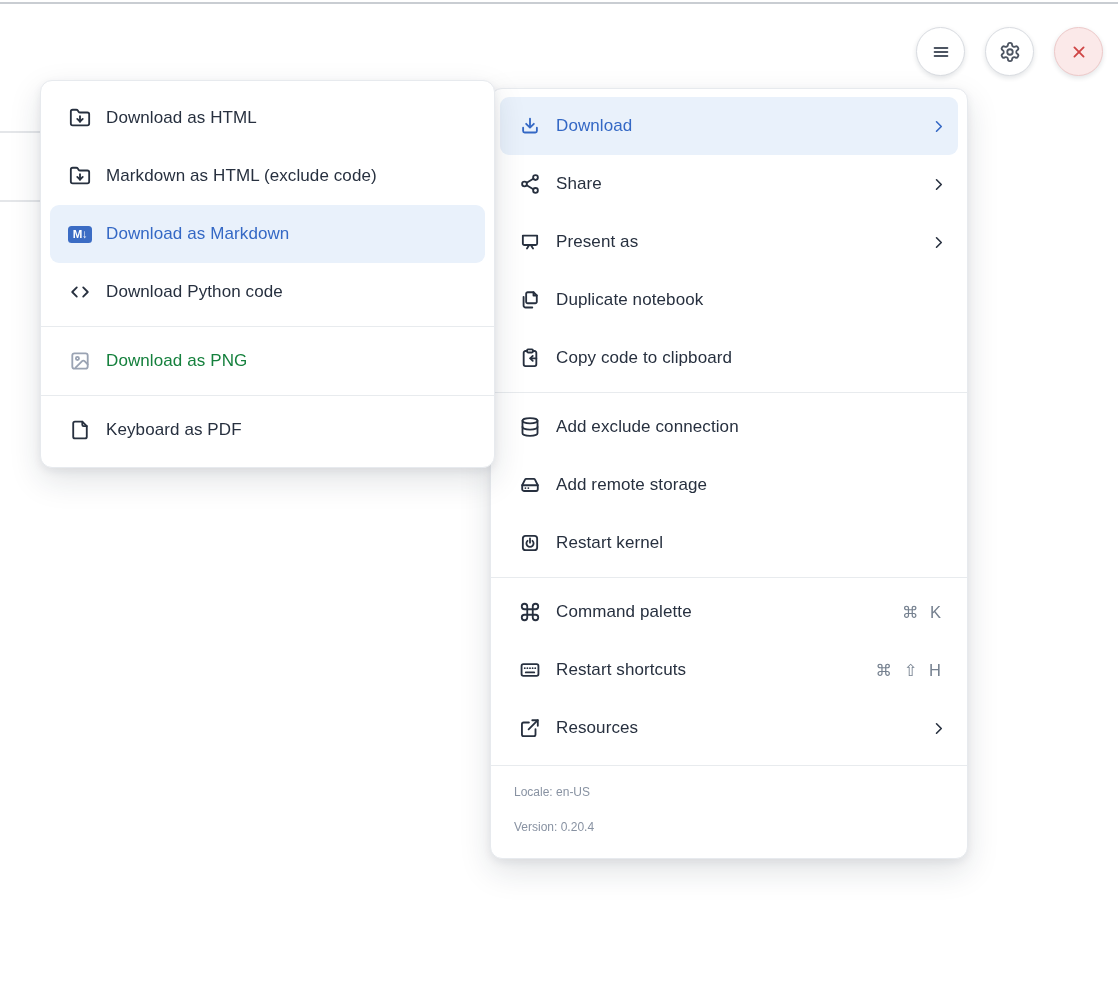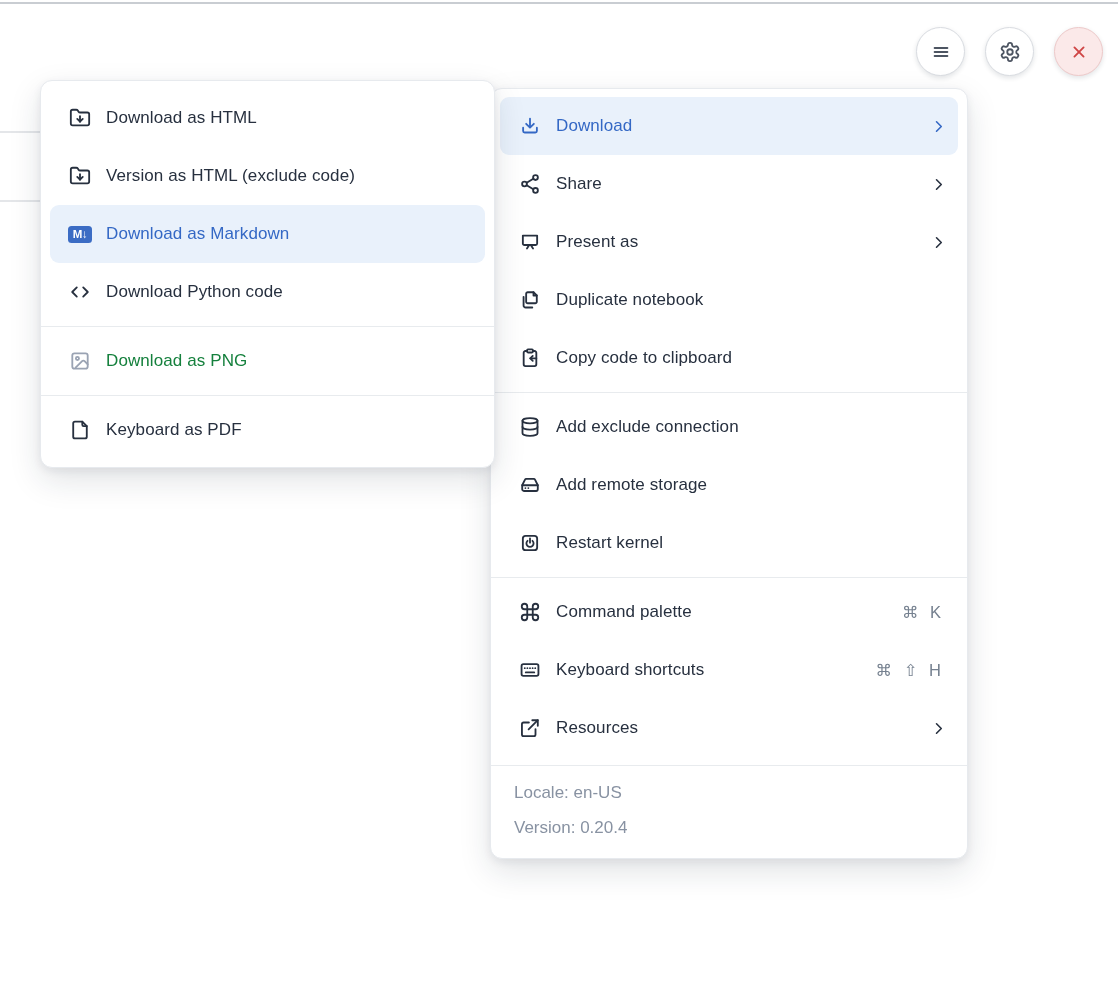--- a/index.html
+++ b/index.html
@@ -54,21 +54,21 @@
   .icon-slot svg { width:22px; height:22px; }
   .chevron { width:19px; display:flex; align-items:center; justify-content:center; flex:none; }
   .chevron svg { width:19px; height:19px; }
   .shortcut { color:#75808f; font-size:16.5px; word-spacing:7px; margin-right:7px; white-space:nowrap; }
 
   .separator { height:1px; background:#e8ebee; margin:5px -9px; }
 
   .menu-footer {
     border-top:1px solid #e8ebee;
     padding:9px 23px 13px;
-    color:#8892a2; font-size:17px; line-height:35px;
+    color:#8892a2; font-size:12px; line-height:35px;
   }
 
   .md-badge {
     width:24px; height:17px; border-radius:3.5px;
     background:#3b6cc4; color:#fff;
     font-size:11.5px; font-weight:bold; letter-spacing:-.5px;
     display:flex; align-items:center; justify-content:center; flex:none;
   }
   .menu-item.disabled .icon-slot svg { color:#9aa3b3; }
 
@@ -241,21 +241,21 @@
           <svg class="stroked" viewBox="0 0 24 24">
               <rect x="2.8" y="5.6" width="18.4" height="12.8" rx="2"></rect>
               <path d="M6.3 10h.01"></path>
               <path d="M9.15 10h.01"></path>
               <path d="M12 10h.01"></path>
               <path d="M14.85 10h.01"></path>
               <path d="M17.7 10h.01"></path>
               <path d="M7.4 14.6h9.2"></path>
             </svg>
         </span>
-        <span class="label">Keyboard shortcuts</span>
+        <span class="label">Restart shortcuts</span>
         <span class="shortcut">⌘ ⇧ H</span>
       </div>
 
       <div class="menu-item">
         <span class="icon-slot">
           <svg class="stroked" viewBox="0 0 24 24">
               <path d="M14.5 3.5h6v6"></path>
               <path d="M10.5 13.5l10-10"></path>
               <path d="M18 13.2V19a1.8 1.8 0 0 1-1.8 1.8H5A1.8 1.8 0 0 1 3.2 19V7.8A1.8 1.8 0 0 1 5 6h5.8"></path>
             </svg>
@@ -291,21 +291,21 @@
       </div>
 
       <div class="menu-item">
         <span class="icon-slot">
           <svg class="stroked" viewBox="0 0 24 24">
               <path d="M20 20a2 2 0 0 0 2-2V8a2 2 0 0 0-2-2h-7.9a2 2 0 0 1-1.69-.9L9.6 3.9A2 2 0 0 0 7.93 3H4a2 2 0 0 0-2 2v13a2 2 0 0 0 2 2Z"></path>
               <path d="M12 10v6"></path>
               <path d="m15 13-3 3-3-3"></path>
             </svg>
         </span>
-        <span class="label">Version as HTML (exclude code)</span>
+        <span class="label">Markdown as HTML (exclude code)</span>
       </div>
 
       <div class="menu-item active">
         <span class="icon-slot">
           <span class="md-badge">M↓</span>
         </span>
         <span class="label">Download as Markdown</span>
       </div>
 
       <div class="menu-item">

